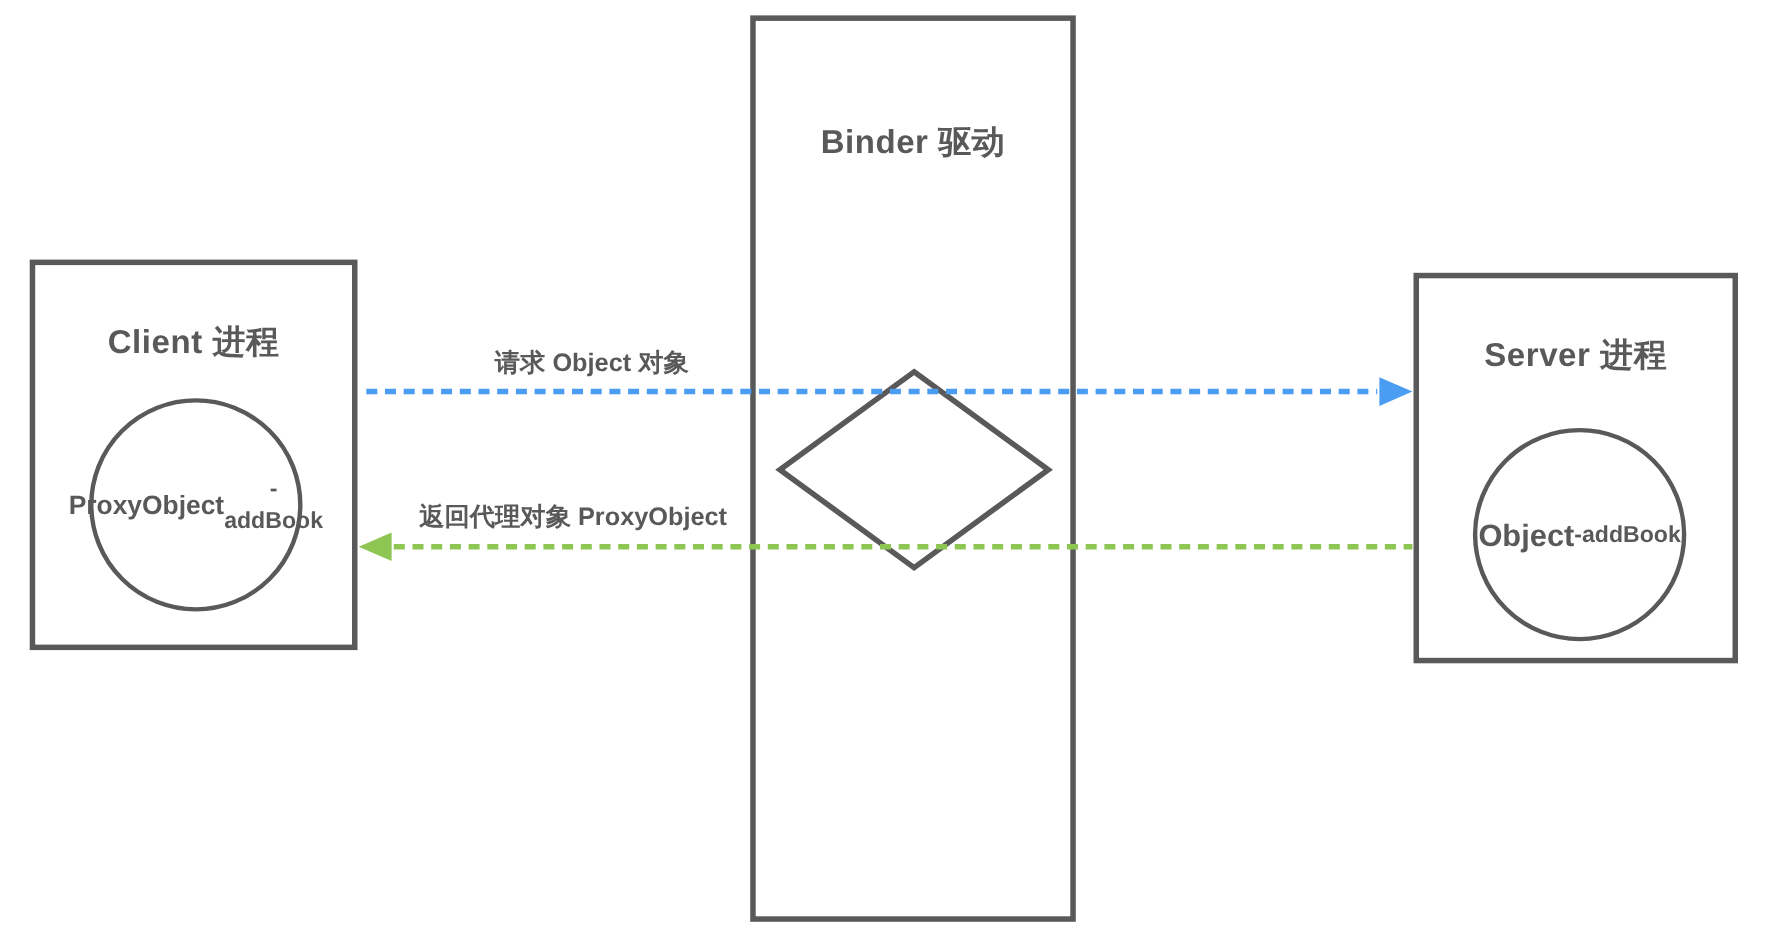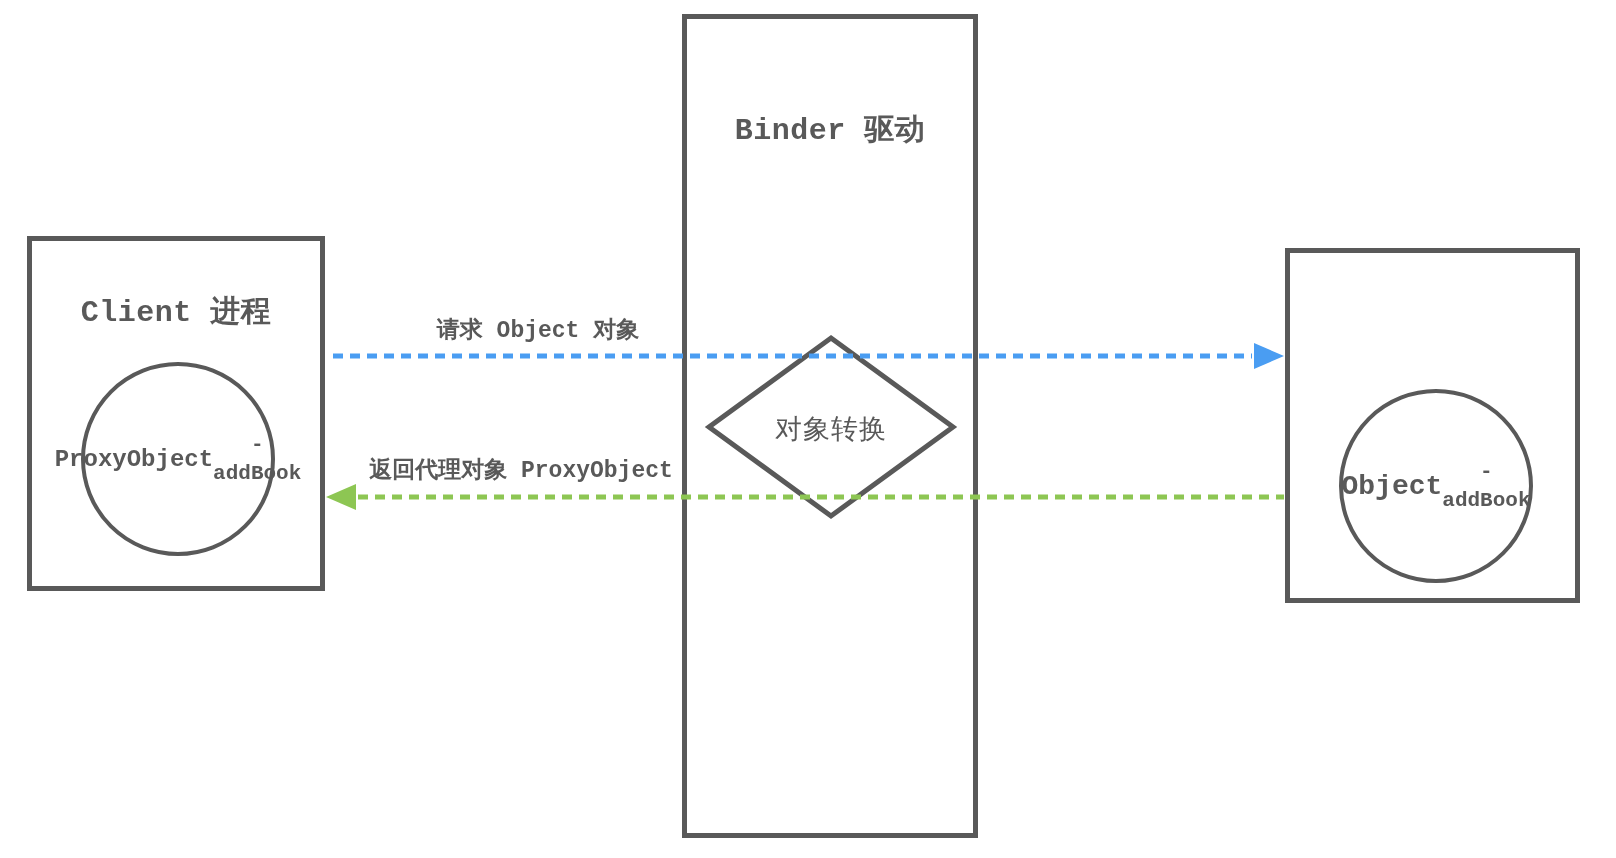--- a/index.html
+++ b/index.html
@@ -2,21 +2,21 @@
 <html><head>
 <meta charset="utf-8">
 <style>
   html, body { margin: 0; padding: 0; background: #ffffff; }
   .canvas {
     position: relative;
     width: 1616px;
     height: 858px;
     background: #ffffff;
     overflow: hidden;
-    font-family: Liberation Mono, monospace;
+    font-family: Liberation Sans, sans-serif;
     color: #595959;
   }
   .box {
     position: absolute;
     border: 5px solid #595959;
     background: transparent;
     box-sizing: border-box;
   }
   .box-binder { left: 682px; top: 14px; width: 296px; height: 824px; }
   .box-client { left: 27px;  top: 236px; width: 298px; height: 355px; }
@@ -84,35 +84,35 @@
 
   <div class="box box-client">
     <div class="box-title">Client 进程</div>
     <div class="circle">
       <div class="line1">ProxyObject</div>
       <div class="line2">-addBook</div>
     </div>
   </div>
 
   <div class="box box-server">
+    <div class="box-title">Server 进程</div>
     <div class="circle">
       <div class="line1">Object</div>
       <div class="line2">-addBook</div>
     </div>
   </div>
 
   <svg class="overlay" viewBox="0 0 1616 858">
 
     <polygon points="831,338 953,427 831,516 709,427" fill="none" stroke-width="5" stroke="#595959"></polygon>
 
     <line x1="333" y1="356" x2="1252" y2="356" stroke-width="5" stroke-dasharray="10 7" stroke="#4A9DF2"></line>
     <polygon points="1284,356 1254,343 1254,369" fill="#4A9DF2"></polygon>
 
     <line x1="358" y1="497" x2="1284" y2="497" stroke-width="5" stroke-dasharray="10 7" stroke="#8DC653"></line>
     <polygon points="326,497 356,484 356,510" fill="#8DC653"></polygon>
   </svg>
 
-  <div class="diamond-label">对象转换</div>
 
   <div class="arrow-label arrow-label-return">返回代理对象 ProxyObject</div>
   <div class="arrow-label arrow-label-request">请求 Object 对象</div>
 
 </div>
 
 </body></html>

